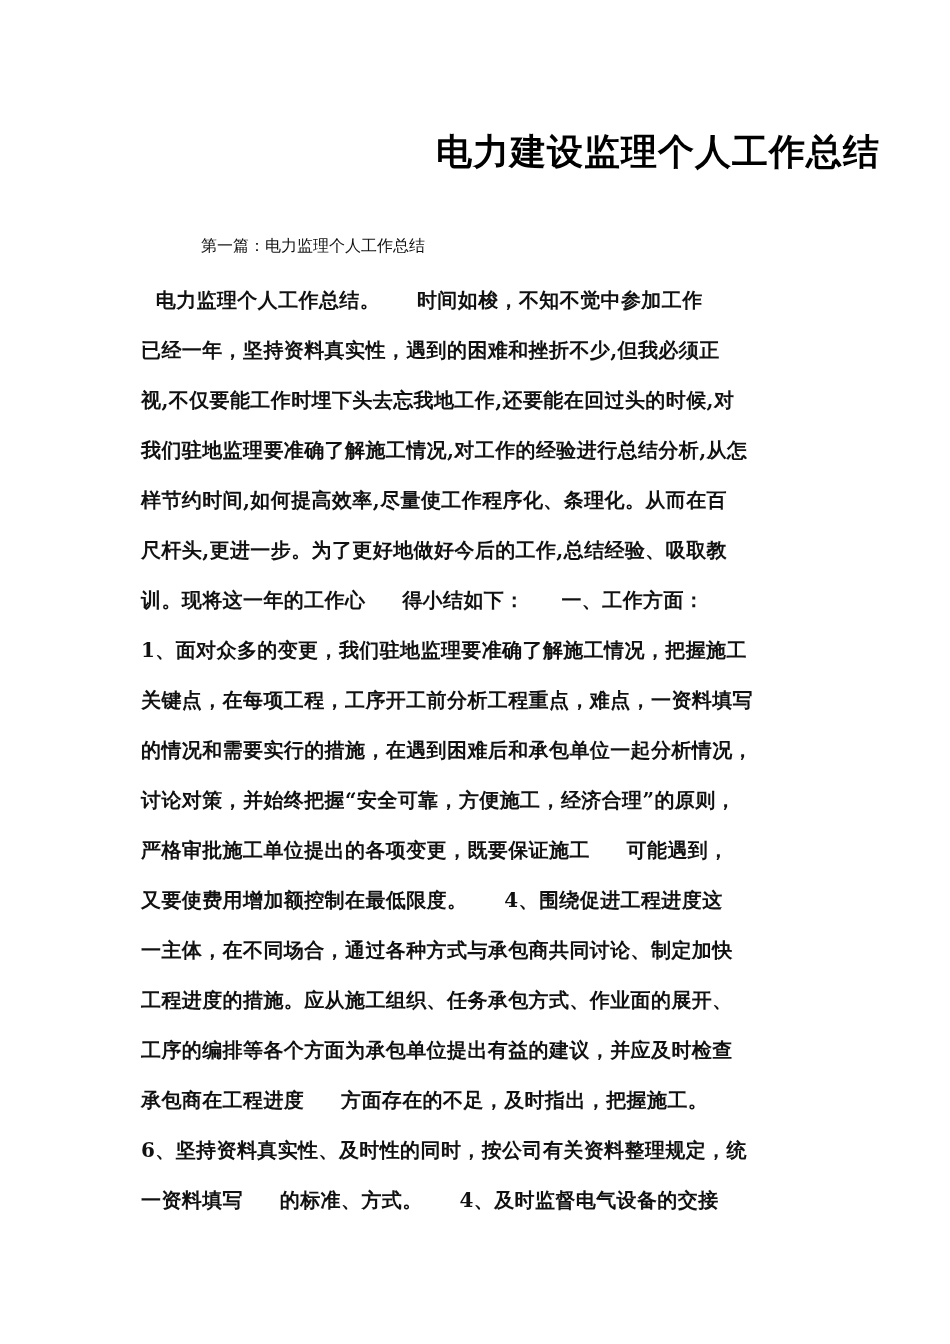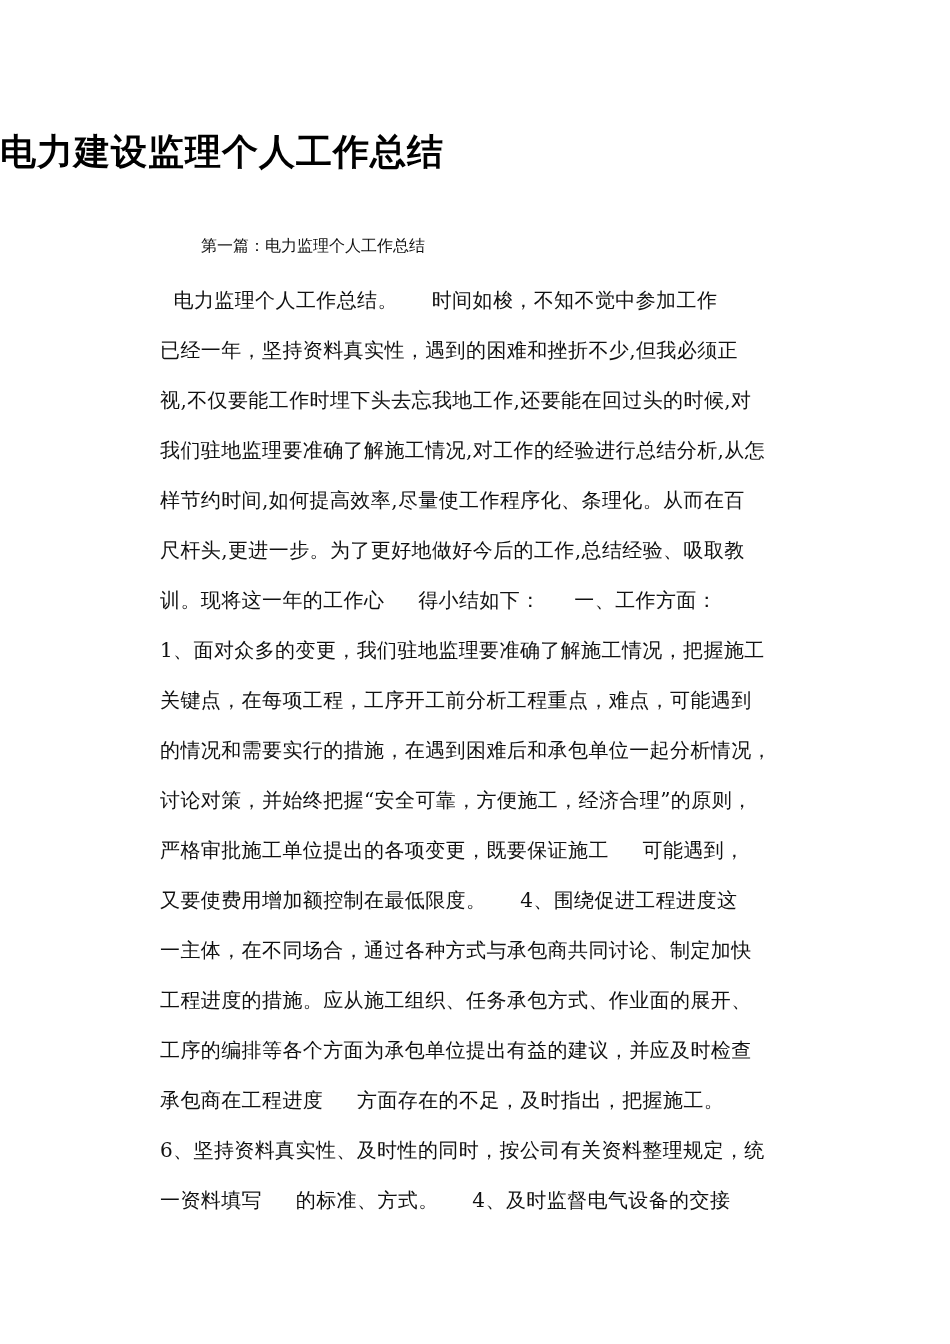--- a/index.html
+++ b/index.html
@@ -1,39 +1,39 @@
 <!DOCTYPE html>
 <html><head>
 <meta charset="utf-8">
 <style>
   html, body { margin: 0; padding: 0; background: #ffffff; }
   body { width: 950px; height: 1344px; position: relative; overflow: hidden;
          font-family: "DejaVu Serif", "Liberation Serif", serif; color: #111; }
-  .title { position: absolute; left: 0; width: 880px; top: 128px; text-align: left;
+  .title { position: absolute; left: 0; width: 880px; top: 128px; text-align: right;
            font-family: "DejaVu Sans", "Liberation Sans", sans-serif;
            font-size: 36px; font-weight: bold; letter-spacing: 1px; color: #000; }
   .subhead { position: absolute; left: 201px; top: 236px; font-size: 16px; white-space: pre; }
-  .line { position: absolute; left: 160px; font-size: 20px; white-space: pre; letter-spacing: 0.4px; line-height: 28px; }
+  .line { position: absolute; left: 141px; font-size: 20px; white-space: pre; letter-spacing: 0.4px; line-height: 28px; font-weight: bold; }
 </style>
 </head>
 <body>
 
 <div>
   <div class="title">电力建设监理个人工作总结</div>
   <div class="subhead">第一篇：电力监理个人工作总结</div>
 
   <div class="line" style="top:286px">  电力监理个人工作总结。     时间如梭，不知不觉中参加工作</div>
   <div class="line" style="top:336px">已经一年，坚持资料真实性，遇到的困难和挫折不少,但我必须正</div>
   <div class="line" style="top:386px">视,不仅要能工作时埋下头去忘我地工作,还要能在回过头的时候,对</div>
   <div class="line" style="top:436px">我们驻地监理要准确了解施工情况,对工作的经验进行总结分析,从怎</div>
   <div class="line" style="top:486px">样节约时间,如何提高效率,尽量使工作程序化、条理化。从而在百</div>
   <div class="line" style="top:536px">尺杆头,更进一步。为了更好地做好今后的工作,总结经验、吸取教</div>
   <div class="line" style="top:586px">训。现将这一年的工作心     得小结如下：     一、工作方面：</div>
   <div class="line" style="top:636px">1、面对众多的变更，我们驻地监理要准确了解施工情况，把握施工</div>
-  <div class="line" style="top:686px">关键点，在每项工程，工序开工前分析工程重点，难点，可能遇到</div>
+  <div class="line" style="top:686px">关键点，在每项工程，工序开工前分析工程重点，难点，一资料填写</div>
   <div class="line" style="top:736px">的情况和需要实行的措施，在遇到困难后和承包单位一起分析情况，</div>
   <div class="line" style="top:786px">讨论对策，并始终把握“安全可靠，方便施工，经济合理”的原则，</div>
   <div class="line" style="top:836px">严格审批施工单位提出的各项变更，既要保证施工     可能遇到，</div>
   <div class="line" style="top:886px">又要使费用增加额控制在最低限度。     4、围绕促进工程进度这</div>
   <div class="line" style="top:936px">一主体，在不同场合，通过各种方式与承包商共同讨论、制定加快</div>
   <div class="line" style="top:986px">工程进度的措施。应从施工组织、任务承包方式、作业面的展开、</div>
   <div class="line" style="top:1036px">工序的编排等各个方面为承包单位提出有益的建议，并应及时检查</div>
   <div class="line" style="top:1086px">承包商在工程进度     方面存在的不足，及时指出，把握施工。</div>
   <div class="line" style="top:1136px">6、坚持资料真实性、及时性的同时，按公司有关资料整理规定，统</div>
   <div class="line" style="top:1186px">一资料填写     的标准、方式。     4、及时监督电气设备的交接</div>

